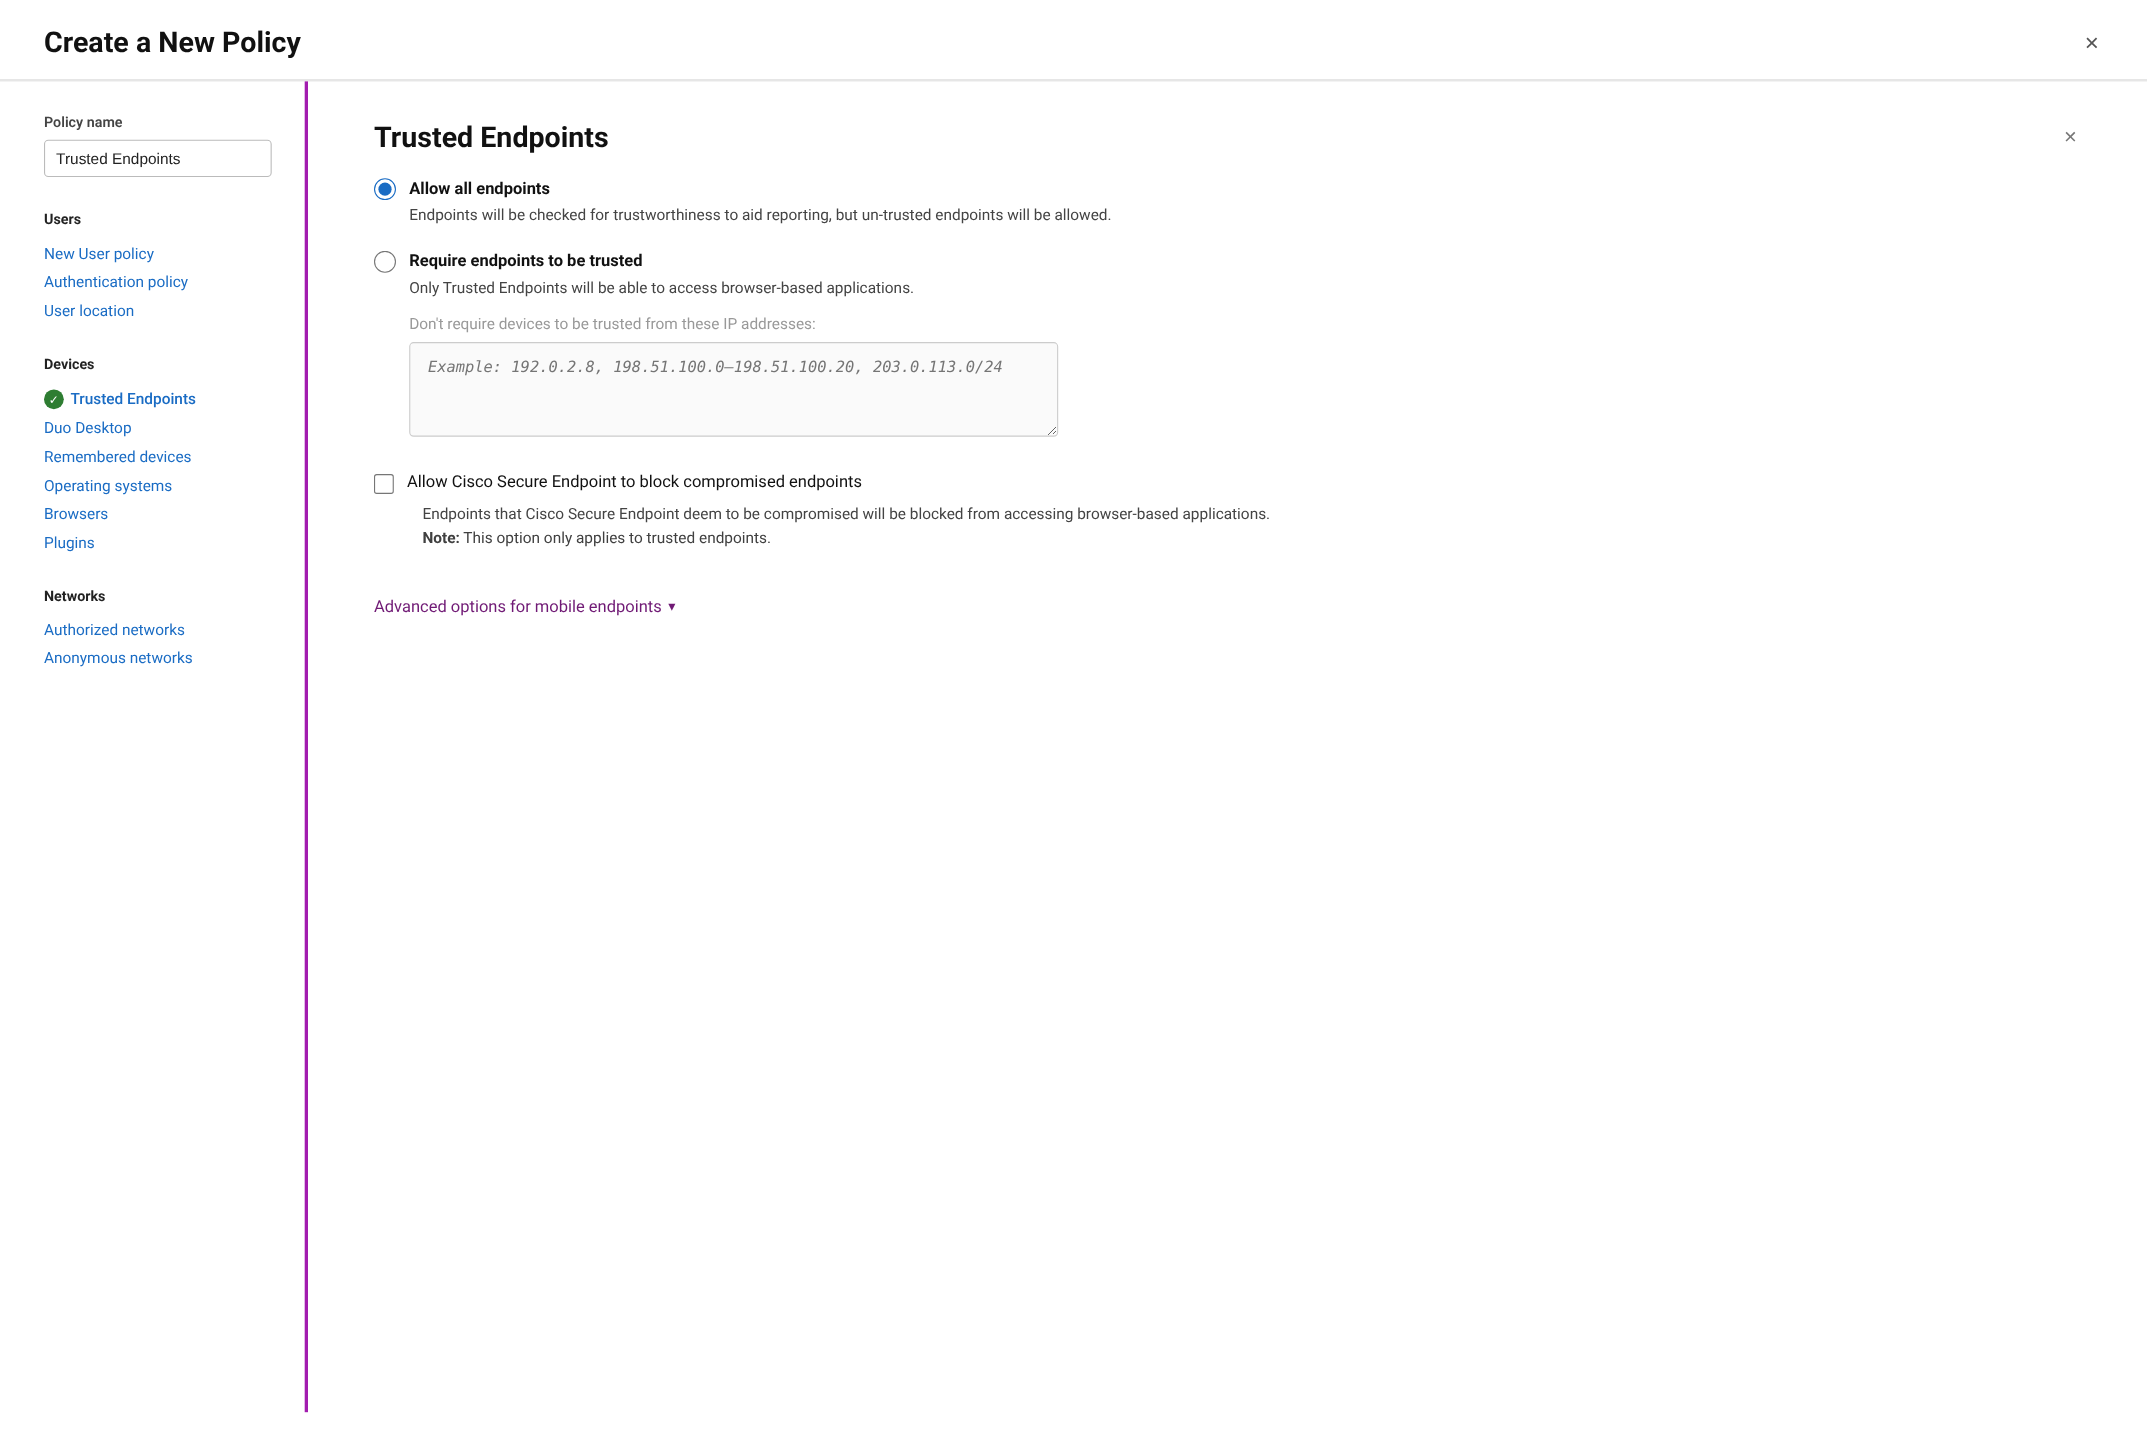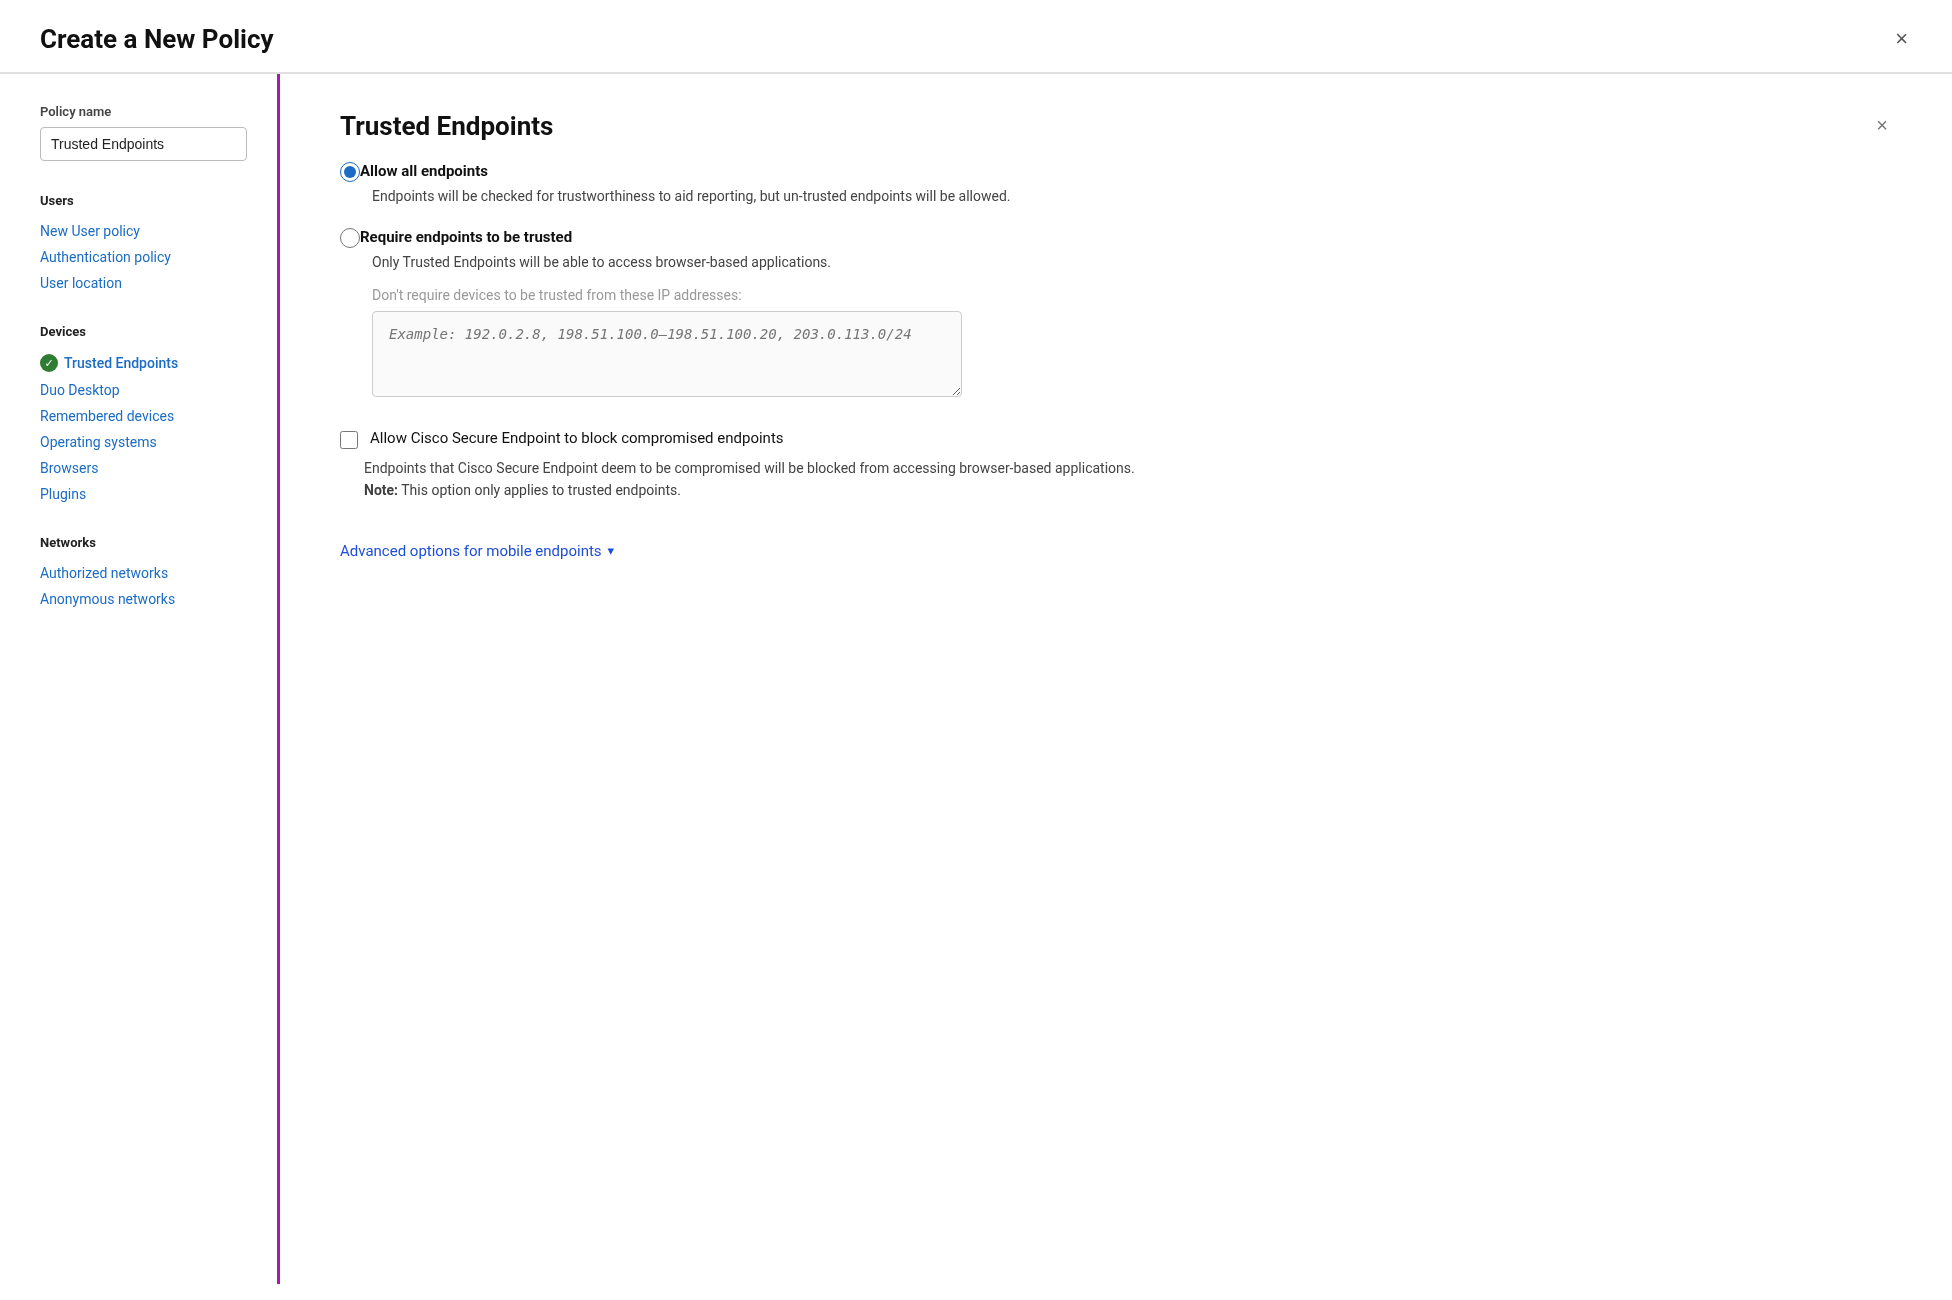--- a/index.html
+++ b/index.html
@@ -126,20 +126,21 @@
       margin-bottom: 28px;
       max-width: 820px;
     }
     
     .option-block {
       margin-bottom: 20px;
     }
     .option-row {
       display: flex;
       align-items: flex-start;
+      gap: 12px;
       margin-bottom: 4px;
     }
     .radio-input {
       width: 20px;
       height: 20px;
       margin-top: 1px;
       flex-shrink: 0;
       cursor: pointer;
       accent-color: #1a6cc4;
     }
@@ -195,39 +196,39 @@
       margin-top: 2px;
       flex-shrink: 0;
       cursor: pointer;
     }
     .checkbox-label {
       font-size: 15px;
       color: #111;
       font-weight: 400;
     }
     .checkbox-desc {
-      margin-left: 24px;
+      margin-left: 44px;
       font-size: 14px;
       color: #444;
       line-height: 1.6;
       max-width: 800px;
     }
     .note-text {
       font-size: 14px;
       color: #404040;
     }
     .note-bold {
       font-weight: 700;
     }
     
     .advanced-link {
       display: inline-flex;
       align-items: center;
       gap: 6px;
-      color: #1d4ed8;
+      color: #701a75;
       font-size: 15px;
       cursor: pointer;
       text-decoration: none;
       margin-top: 28px;
     }
     .chevron-icon {
       font-size: 13px;
     }
     .divider {
       height: 1px;

